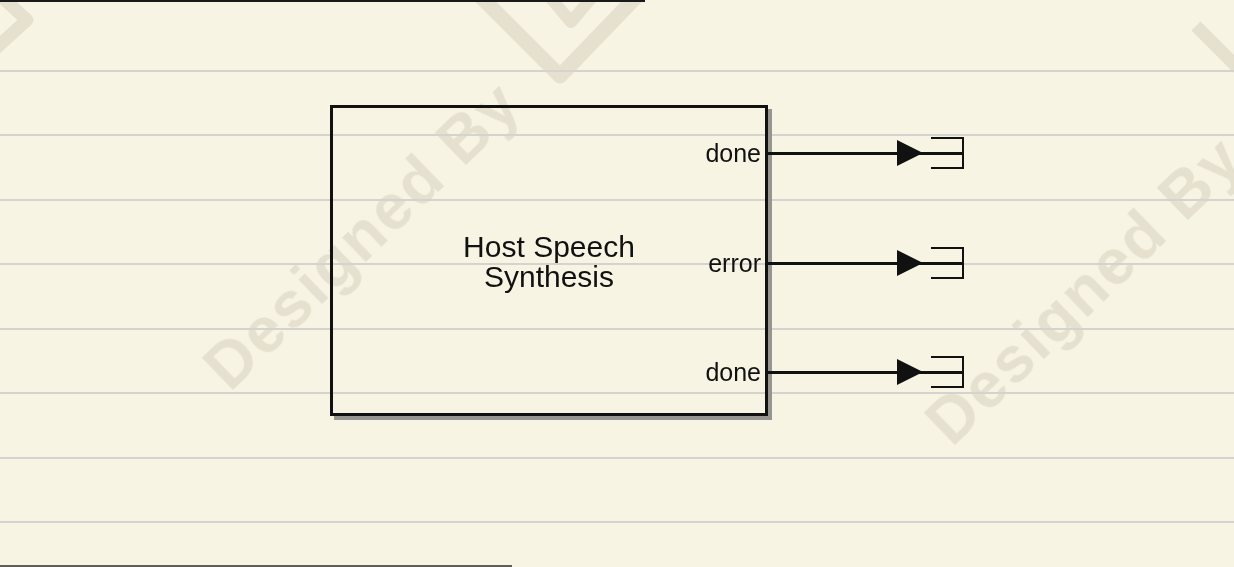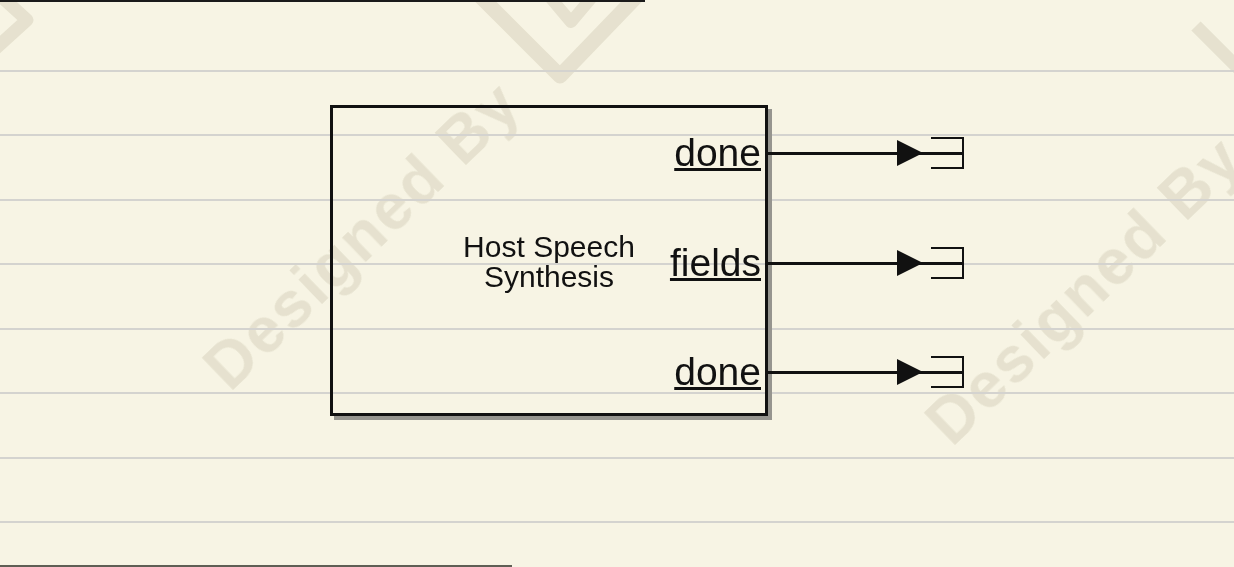--- a/index.html
+++ b/index.html
@@ -32,21 +32,21 @@
     background:transparent;
     box-shadow:4px 4px 0 0 #96958f;
     z-index:3;
   }
   .block-name{
     position:absolute;left:0;top:124px;width:100%;
     text-align:center;font-size:30px;line-height:30px;color:#111;
   }
   .port-label{
     position:absolute;right:4px;height:32px;line-height:32px;
-    font-size:39px;color:#111;text-align:right;text-decoration:underline;
+    font-size:25px;color:#111;text-align:right;
   }
   .pl-0{top:29px;}
   .pl-1{top:139px;}
   .pl-2{top:248px;}
   
   .signal{position:absolute;left:0;top:0;z-index:3;}
   .wire{position:absolute;left:766px;width:197px;height:2.5px;background:#111;}
   .arrowhead{
     position:absolute;left:897px;width:0;height:0;
     border-top:13px solid transparent;
@@ -91,21 +91,21 @@
 
   <div class="strip-top"></div>
   <div class="strip-bottom"></div>
 
   <div class="block">
     <div class="block-name">
       <div>Host Speech</div>
       <div>Synthesis</div>
     </div>
     <div class="port-label pl-0">done</div>
-    <div class="port-label pl-1">fields</div>
+    <div class="port-label pl-1">error</div>
     <div class="port-label pl-2">done</div>
   </div>
 
   <div class="signal s0">
     <div class="wire"></div>
     <div class="arrowhead"></div>
     <div class="bracket"></div>
   </div>
 
   <div class="signal s1">

